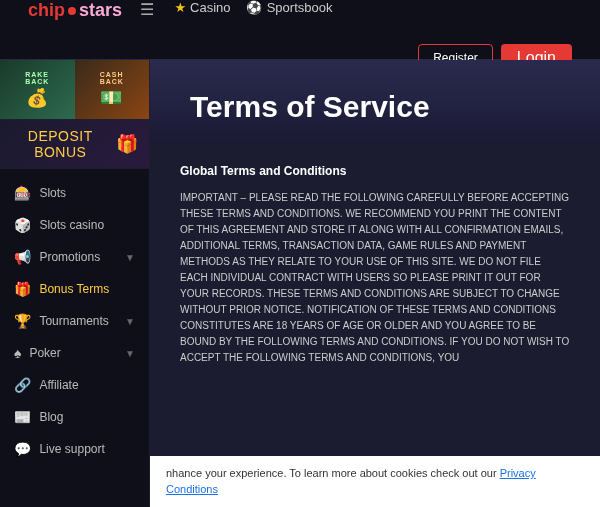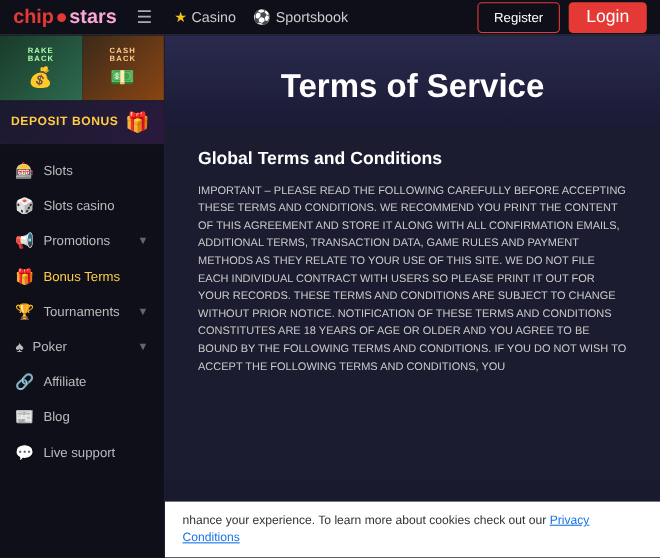--- a/index.html
+++ b/index.html
@@ -10,24 +10,24 @@
       background: #1a1a2e;
       color: #fff;
       overflow: hidden;
       display: flex;
       flex-direction: column;
     }
 
     
     .header {
       background: #0f0f1a;
-      height: 32px;
-      display: flex;
-      align-items: center;
-      padding: 0 12px;
+      height: 60px;
+      display: flex;
+      align-items: flex-start;
+      padding: 0 28px;
       gap: 12px;
       border-bottom: 1px solid #2a2a3e;
       flex-shrink: 0;
     }
     .logo {
       display: flex;
       align-items: center;
       gap: 2px;
       font-size: 18px;
       font-weight: bold;
@@ -55,20 +55,21 @@
       color: #ccc;
       cursor: pointer;
       text-decoration: none;
     }
     .nav-link .star { color: #f5c518; }
     .nav-link .sport-icon { color: #aaa; }
     .header-buttons {
       margin-left: auto;
       display: flex;
       gap: 8px;
+      margin-top: 44px;
     }
     .btn-register {
       background: transparent;
       border: 1px solid #e53935;
       color: #fff;
       padding: 5px 14px;
       border-radius: 4px;
       font-size: 12px;
       cursor: pointer;
     }
@@ -139,24 +140,25 @@
     .deposit-bonus-banner {
       background: linear-gradient(135deg, #1a1a2e, #2a1a3e);
       border-bottom: 1px solid #1e1e2e;
       padding: 8px 10px;
       display: flex;
       align-items: center;
       gap: 6px;
       cursor: pointer;
     }
     .deposit-bonus-text {
-      font-size: 11px;
-      font-weight: bold;
+      font-size: 14px;
+      font-weight: normal;
       color: #ffcc44;
       letter-spacing: 0.5px;
+      text-align: center;
     }
     .deposit-bonus-icon { font-size: 18px; }
 
     
     .sidebar-nav { padding: 8px 0; }
     .sidebar-item {
       display: flex;
       align-items: center;
       gap: 8px;
       padding: 8px 14px;
@@ -181,36 +183,36 @@
       flex: 1;
       background: #1a1a2e;
       overflow-y: auto;
       position: relative;
     }
 
     
     .terms-header {
       background: linear-gradient(180deg, #2a2a4e 0%, #1a1a35 100%);
       padding: 30px 40px 20px;
-      text-align: center;
+      text-align: left;
     }
     .terms-title {
       font-size: 30px;
       font-weight: bold;
       color: #fff;
     }
 
     
     .terms-content {
       padding: 20px 30px;
       background: #1c1c30;
       min-height: 320px;
     }
     .terms-section-title {
-      font-size: 16px;
+      font-size: 12px;
       font-weight: bold;
       color: #fff;
       margin-bottom: 12px;
     }
     .terms-body {
       font-size: 10px;
       color: #ccc;
       line-height: 1.6;
       text-transform: uppercase;
       font-weight: 400;

